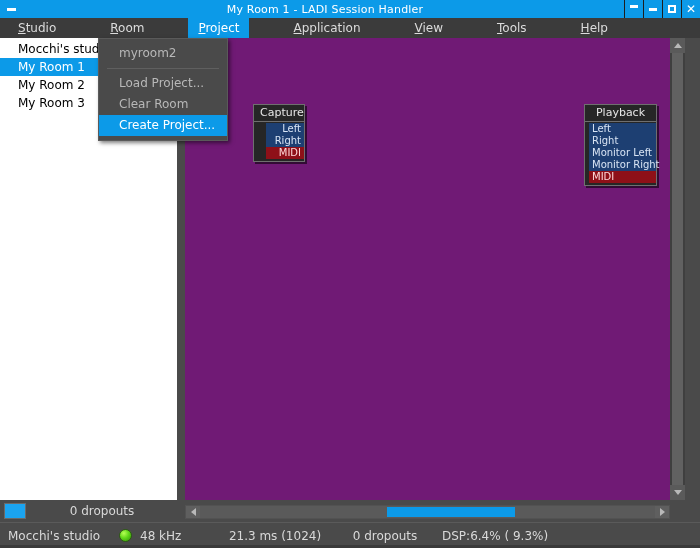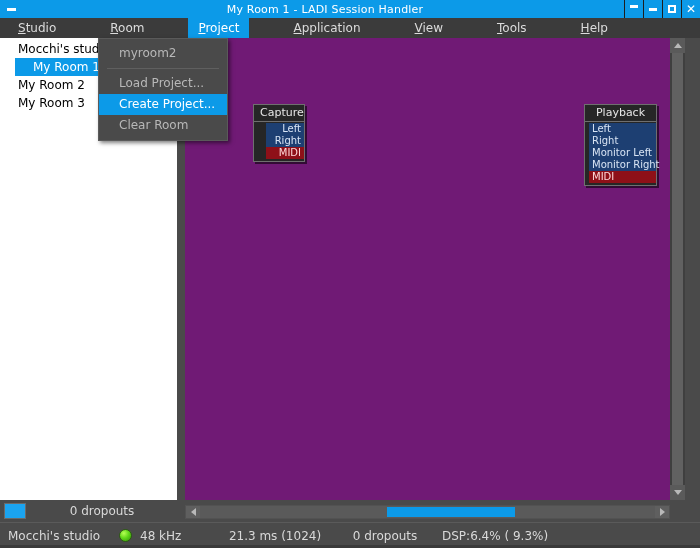--- a/index.html
+++ b/index.html
@@ -33,21 +33,21 @@
   .menu-item{color:#dcdcdc;font-size:12px;padding:3px 10px;margin-right:2px;cursor:default;white-space:nowrap;}
   .menu-item u{text-decoration:underline;}
   .menu-item.active{background:#0c9ae8;color:#ffffff;}
 
   
   .body{position:absolute;left:0;top:38px;width:700px;height:462px;background:#4a4a4a;}
 
   .sidebar{position:absolute;left:0;top:0;width:177px;height:462px;background:#ffffff;overflow:hidden;}
   .room-item{height:18px;line-height:18px;padding-left:18px;color:#000;font-size:12px;
              white-space:nowrap;overflow:hidden;cursor:default;}
-  .room-item.sel{background:#0c9ae8;color:#ffffff;margin-left:15px;}
+  .room-item.sel{background:#0c9ae8;color:#ffffff;}
 
   .splitter{position:absolute;left:177px;top:0;width:8px;height:462px;background:#4a4a4a;}
 
   .canvaswrap{position:absolute;left:185px;top:0;right:0;height:462px;background:#4a4a4a;}
   .canvas{position:absolute;left:0;top:0;width:485px;height:462px;background:#701a75;overflow:hidden;}
 
   
   .vscroll{position:absolute;left:485px;top:0;width:15px;height:462px;background:#3f3f3f;}
   .vs-btn{position:absolute;left:0;width:15px;height:15px;background:#5a5a5a;
           display:flex;align-items:center;justify-content:center;}
@@ -175,22 +175,22 @@
           <div class="arr-dn"></div>
         </div>
       </div>
     </div>
   </div>
 
   <div class="dropdown" id="project-menu" style="padding-top: 4px; padding-bottom: 4px;">
       <div class="dd-item"><span>myroom2</span></div>
       <div class="dd-sep"></div>
       <div class="dd-item"><span>Load Project...</span></div>
+      <div class="dd-item"><span>Clear Room</span></div>
       <div class="dd-item hl"><span>Create Project...</span></div>
-      <div class="dd-item"><span>Clear Room</span></div>
     </div>
 
   <div class="hstrip">
     <div class="led-box"></div>
     <div class="drop-label">0 dropouts</div>
   </div>
 
   <div class="hscroll">
     <div class="hs-btn lt">
       <div class="arr-lt"></div>

